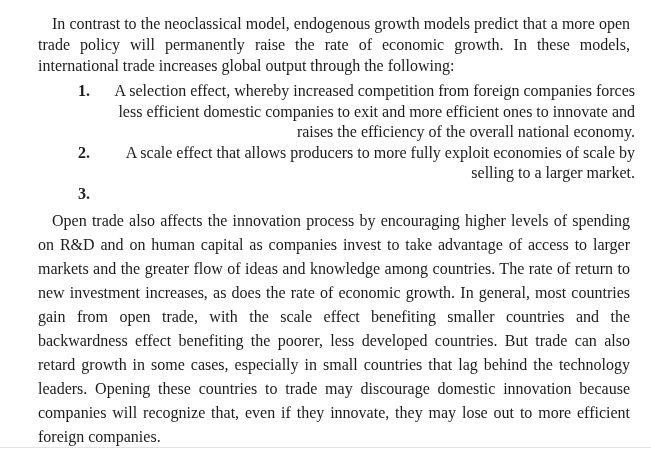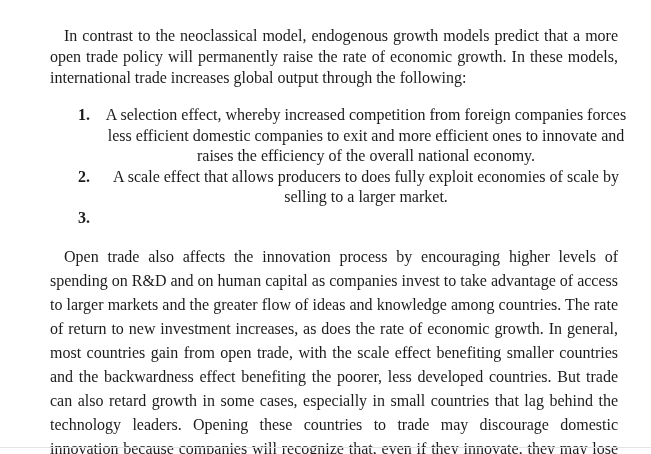--- a/index.html
+++ b/index.html
@@ -23,21 +23,21 @@
     left: 33px;
     top: 8px;
     width: 602px;
     font-family: "Liberation Serif", "DejaVu Serif", serif;
     font-size: 16px;
     line-height: 21px;
     color: #1b1b1b;
     -webkit-font-smoothing: antialiased;
   }
   p.body {
-    margin: 17px;
+    margin: 5px;
     text-align: justify;
     text-justify: inter-word;
   }
   .indent {
     text-indent: 14px;
   }
   .intro {
     margin-bottom: 9px;
   }
   .numbered-list {
@@ -49,21 +49,21 @@
     align-items: flex-start;
   }
   .num {
     flex: 0 0 auto;
     margin-left: 45px;
     width: 19px;
     font-weight: 700;
   }
   .li-text {
     flex: 1 1 auto;
-    text-align: center;
+    text-align: right;
   }
   .closing {
     line-height: 24px;
   }
   .bottom-rule {
     position: absolute;
     left: 0;
     top: 447px;
     width: 651px;
     height: 1px;
@@ -78,21 +78,21 @@
 
     <p class="body indent intro">In contrast to the neoclassical model, endogenous growth models predict that a more open trade policy will permanently raise the rate of economic growth. In these models, international trade increases global output through the following:</p>
 
     <div class="numbered-list">
       <div class="list-item">
         <span class="num">1.</span>
         <span class="li-text">A selection effect, whereby increased competition from foreign companies forces less efficient domestic companies to exit and more efficient ones to innovate and raises the efficiency of the overall national economy.</span>
       </div>
       <div class="list-item">
         <span class="num">2.</span>
-        <span class="li-text">A scale effect that allows producers to does fully exploit economies of scale by selling to a larger market.</span>
+        <span class="li-text">A scale effect that allows producers to more fully exploit economies of scale by selling to a larger market.</span>
       </div>
       <div class="list-item">
         <span class="num">3.</span>
       </div>
     </div>
 
     <p class="body indent closing">Open trade also affects the innovation process by encouraging higher levels of spending on R&amp;D and on human capital as companies invest to take advantage of access to larger markets and the greater flow of ideas and knowledge among countries. The rate of return to new investment increases, as does the rate of economic growth. In general, most countries gain from open trade, with the scale effect benefiting smaller countries and the backwardness effect benefiting the poorer, less developed countries. But trade can also retard growth in some cases, especially in small countries that lag behind the technology leaders. Opening these countries to trade may discourage domestic innovation because companies will recognize that, even if they innovate, they may lose out to more efficient foreign companies.</p>
 
   </div>
 

